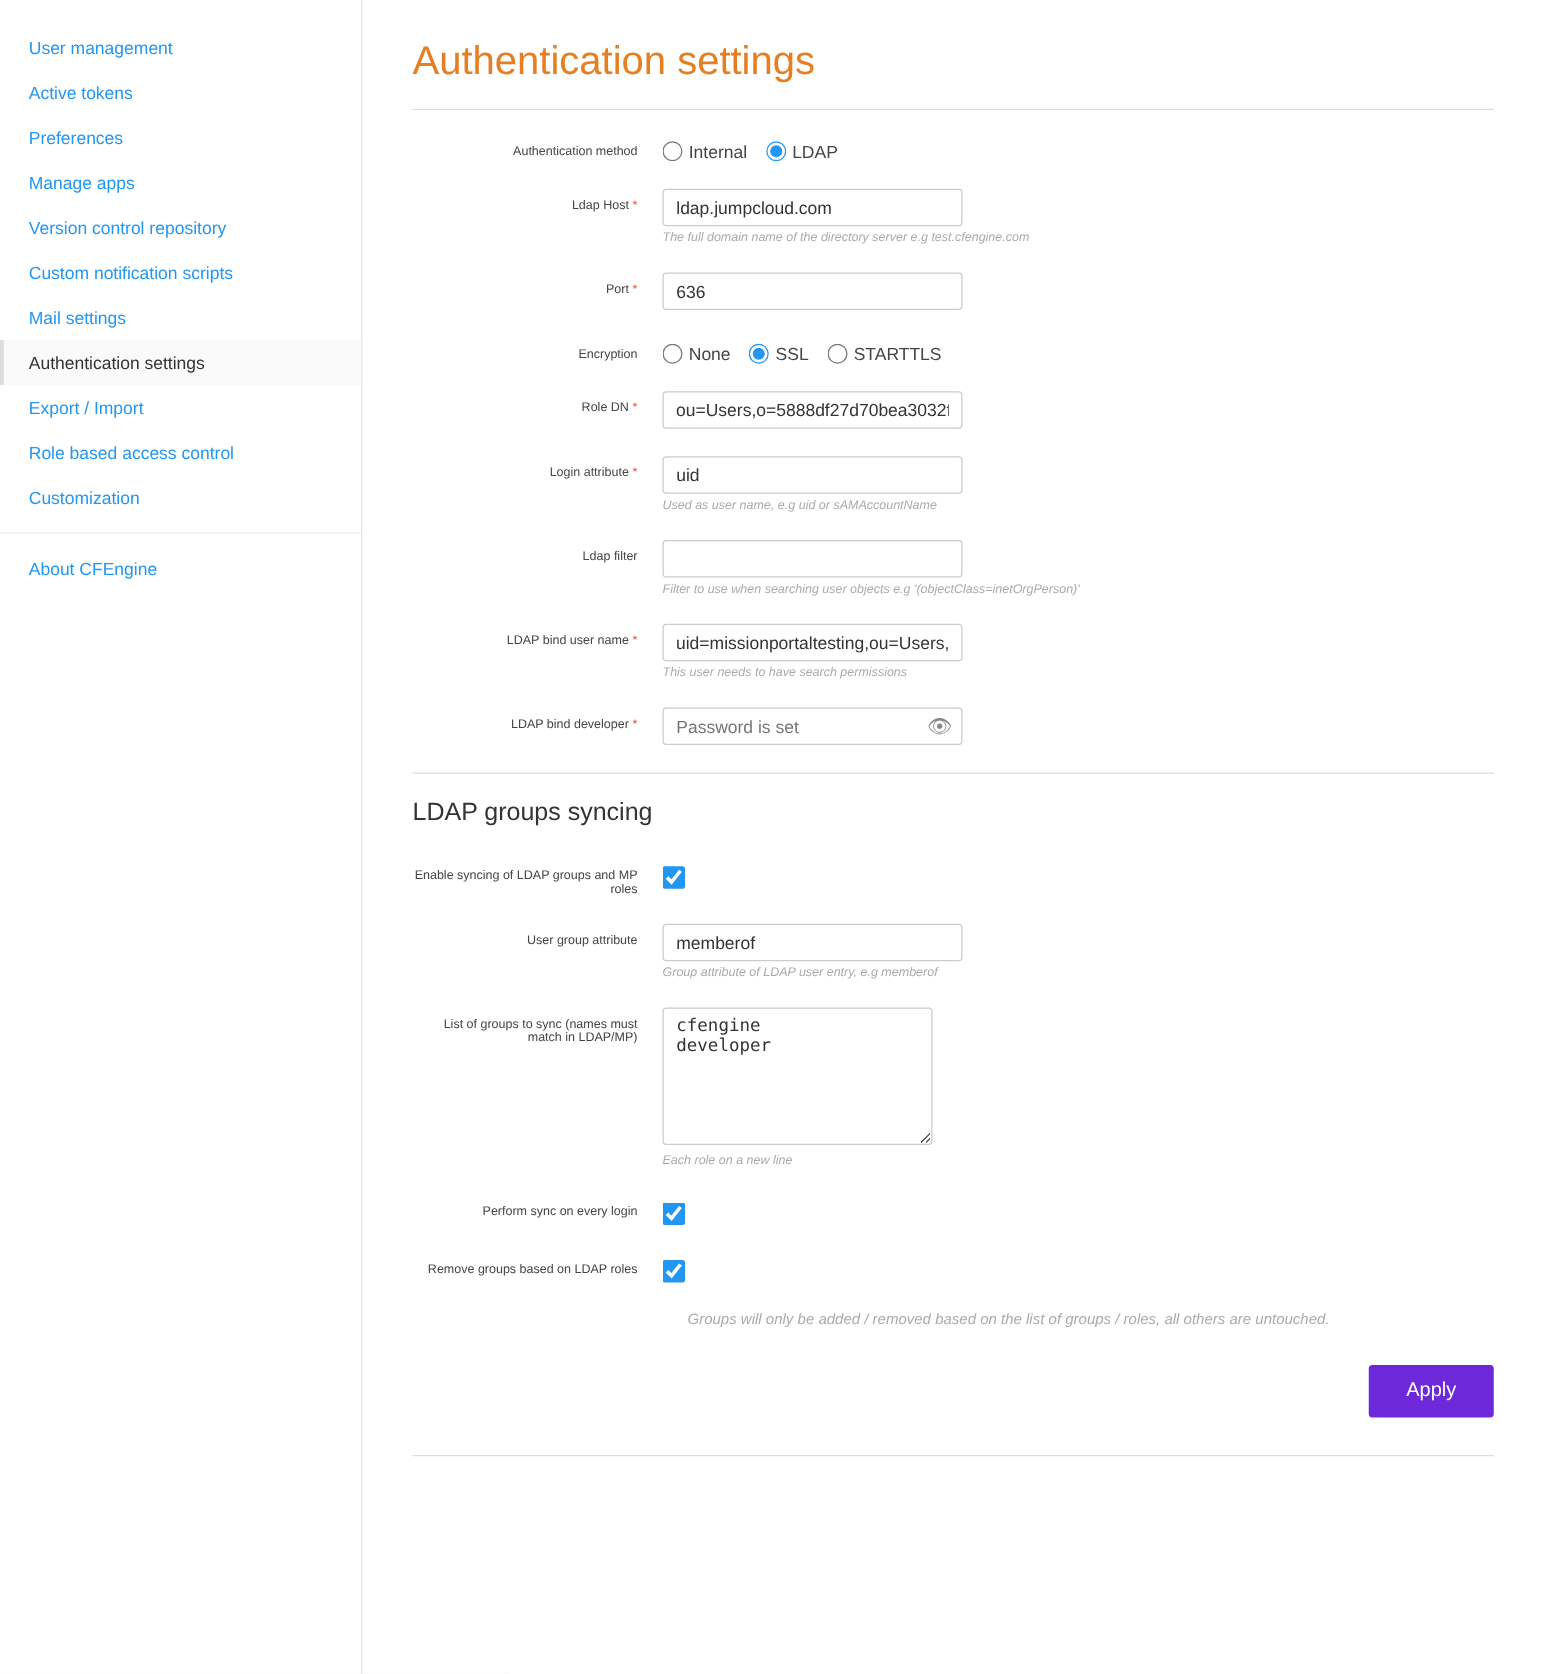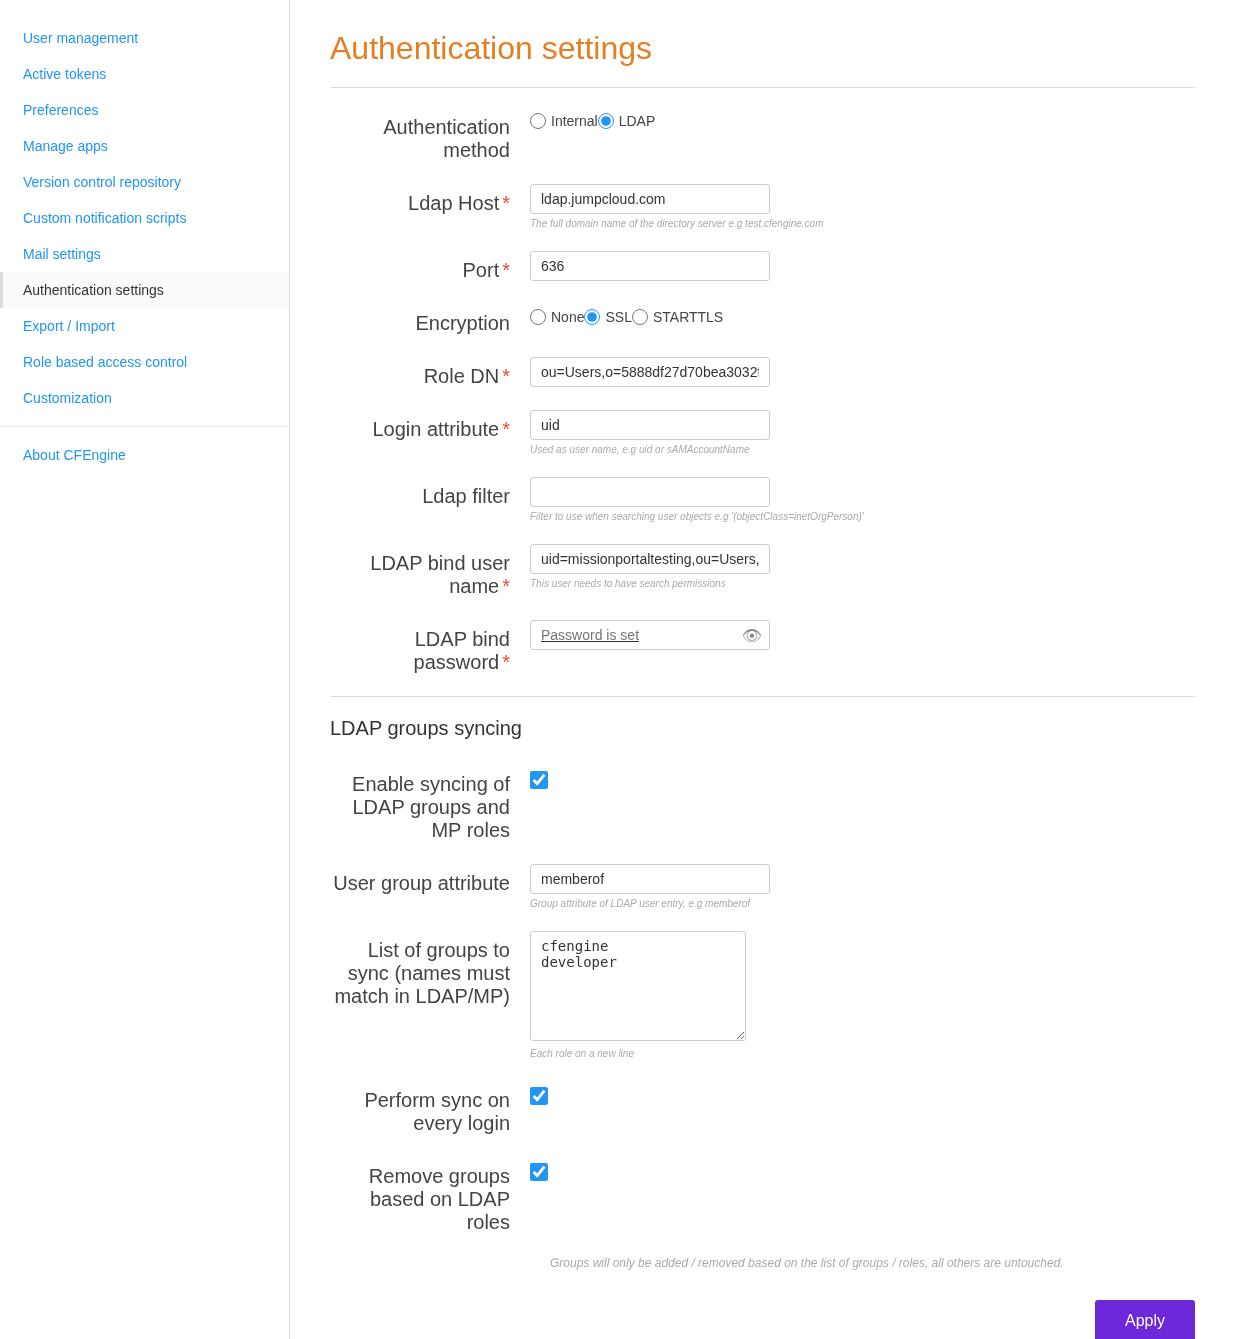--- a/index.html
+++ b/index.html
@@ -58,21 +58,21 @@
       align-items: flex-start;
       margin-bottom: 22px;
     }
     .form-label {
       width: 200px;
       min-width: 200px;
       text-align: right;
       padding-right: 20px;
       padding-top: 8px;
       color: #444;
-      font-size: 20px;
+      font-size: 10px;
     }
     .form-label .required {
       color: #e74c3c;
       margin-left: 3px;
     }
     .form-field {
       flex: 1;
       max-width: 520px;
     }
     .form-field input[type="text"],
@@ -96,20 +96,21 @@
     }
     .hint-text {
       font-size: 10px;
       color: #aaa;
       margin-top: 4px;
       font-style: italic;
     }
     .radio-group {
       display: flex;
       align-items: center;
+      gap: 15px;
       padding-top: 5px;
     }
     .radio-group label {
       display: flex;
       align-items: center;
       gap: 5px;
       cursor: pointer;
       color: #444;
     }
     .radio-group input[type="radio"] {
@@ -117,21 +118,20 @@
       width: 16px;
       height: 16px;
     }
     .password-wrapper {
       position: relative;
       width: 240px;
     }
     .password-wrapper input {
       width: 100%;
       padding-right: 35px;
-      text-decoration: underline;
     }
     .eye-icon {
       position: absolute;
       right: 8px;
       top: 50%;
       transform: translateY(-50%);
       cursor: pointer;
       color: #888;
       font-size: 16px;
     }
@@ -296,21 +296,21 @@
       <span>LDAP bind user name</span><span class="required">*</span>
     </div>
     <div class="form-field">
       <input type="text" value="uid=missionportaltesting,ou=Users,o=58e" style="">
       <div class="hint-text">This user needs to have search permissions</div>
     </div>
   </div>
 
   <div class="form-row">
     <div class="form-label">
-      <span>LDAP bind password</span><span class="required">*</span>
+      <span>LDAP bind developer</span><span class="required">*</span>
     </div>
     <div class="form-field">
       <div class="password-wrapper">
         <input type="password" placeholder="Password is set" style="">
         <span class="eye-icon">👁</span>
       </div>
     </div>
   </div>
 
   <hr class="section-divider">

